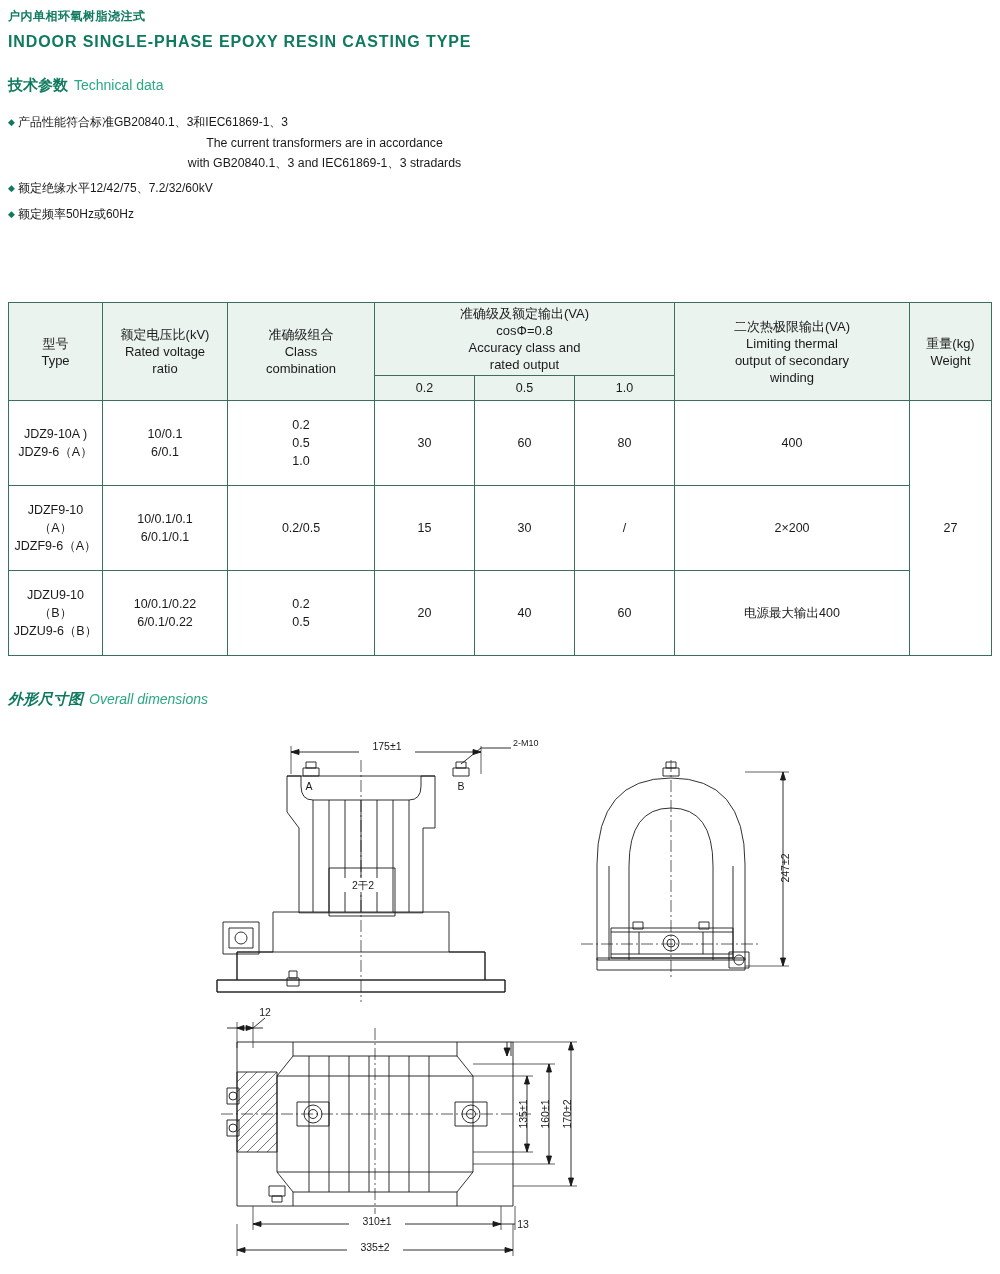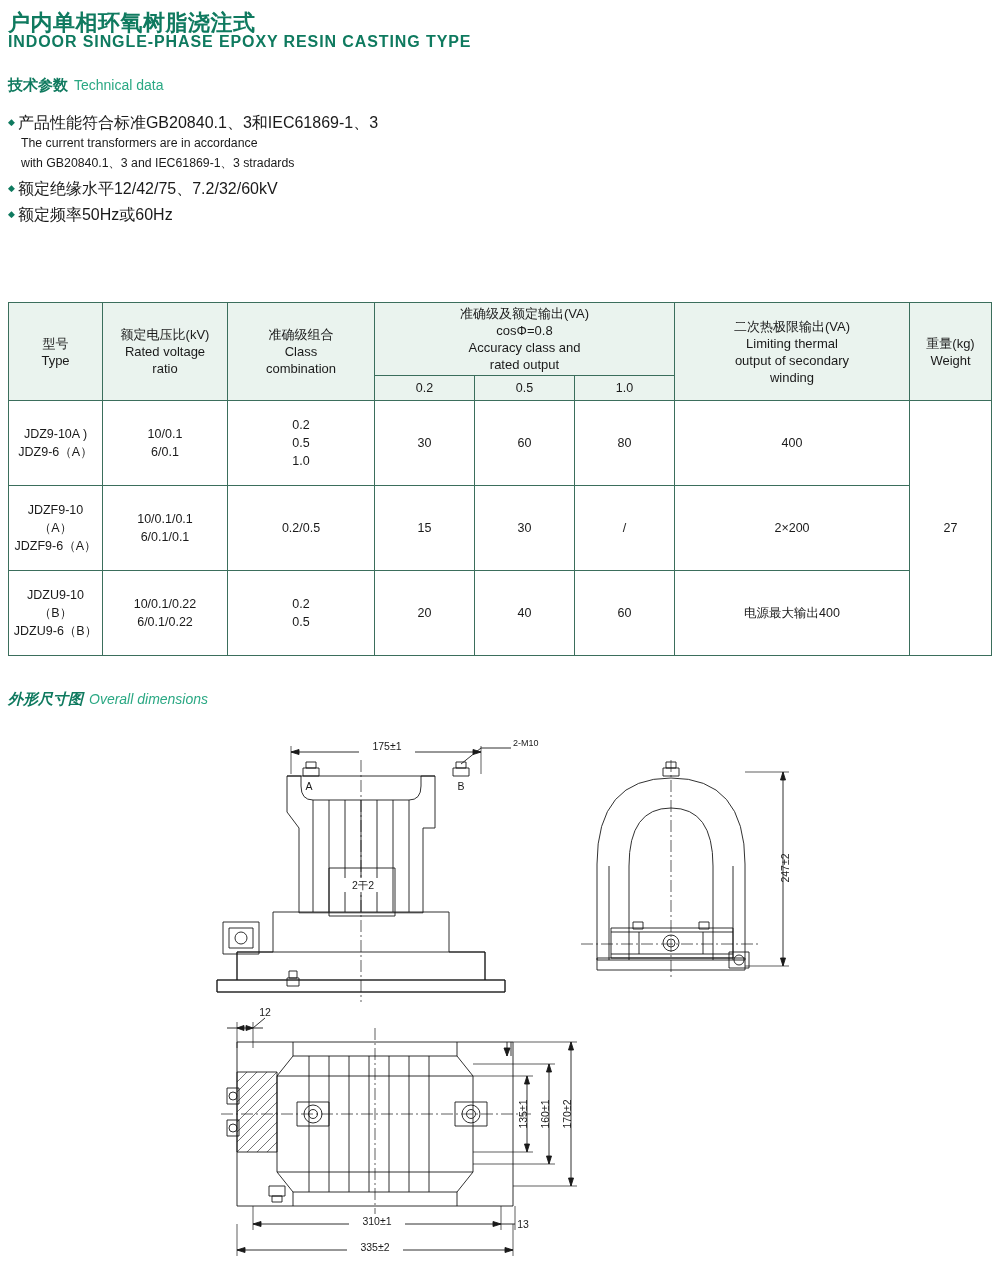--- a/index.html
+++ b/index.html
@@ -12,21 +12,21 @@
     color: #1a1a1a;
     position: relative;
     overflow: hidden;
   }
   .page { position: relative; width: 1000px; height: 1274px; padding: 0; }
 
   
   .title-cn {
     position: absolute;
     left: 8px; top: 8px;
-    font-size: 22px;
+    font-size: 12px;
     font-weight: bold;
     color: #0f7a5f;
     letter-spacing: 0.5px;
   }
   .title-en {
     position: absolute;
     left: 8px; top: 33px;
     font-size: 16px;
     font-weight: bold;
     color: #0f7a5f;
@@ -62,26 +62,27 @@
     align-items: flex-start;
     line-height: 21px;
   }
   .diamond {
     color: #0f7a5f;
     font-size: 9px;
     line-height: 21px;
     margin-right: 3px;
     flex: 0 0 auto;
   }
-  .bullet-cn { font-size: 16px; color: #1a1a1a; }
+  .bullet-cn { font-size: 12px; color: #1a1a1a; }
   .bullet-en {
     font-size: 12.3px;
     color: #1a1a1a;
     margin-left: 13px;
     line-height: 20px;
+    text-align: center;
   }
 
   
   .spec-table {
     position: absolute;
     left: 8px; top: 302px;
     width: 984px;
     border-collapse: collapse;
     font-size: 12.5px;
     color: #1a1a1a;

